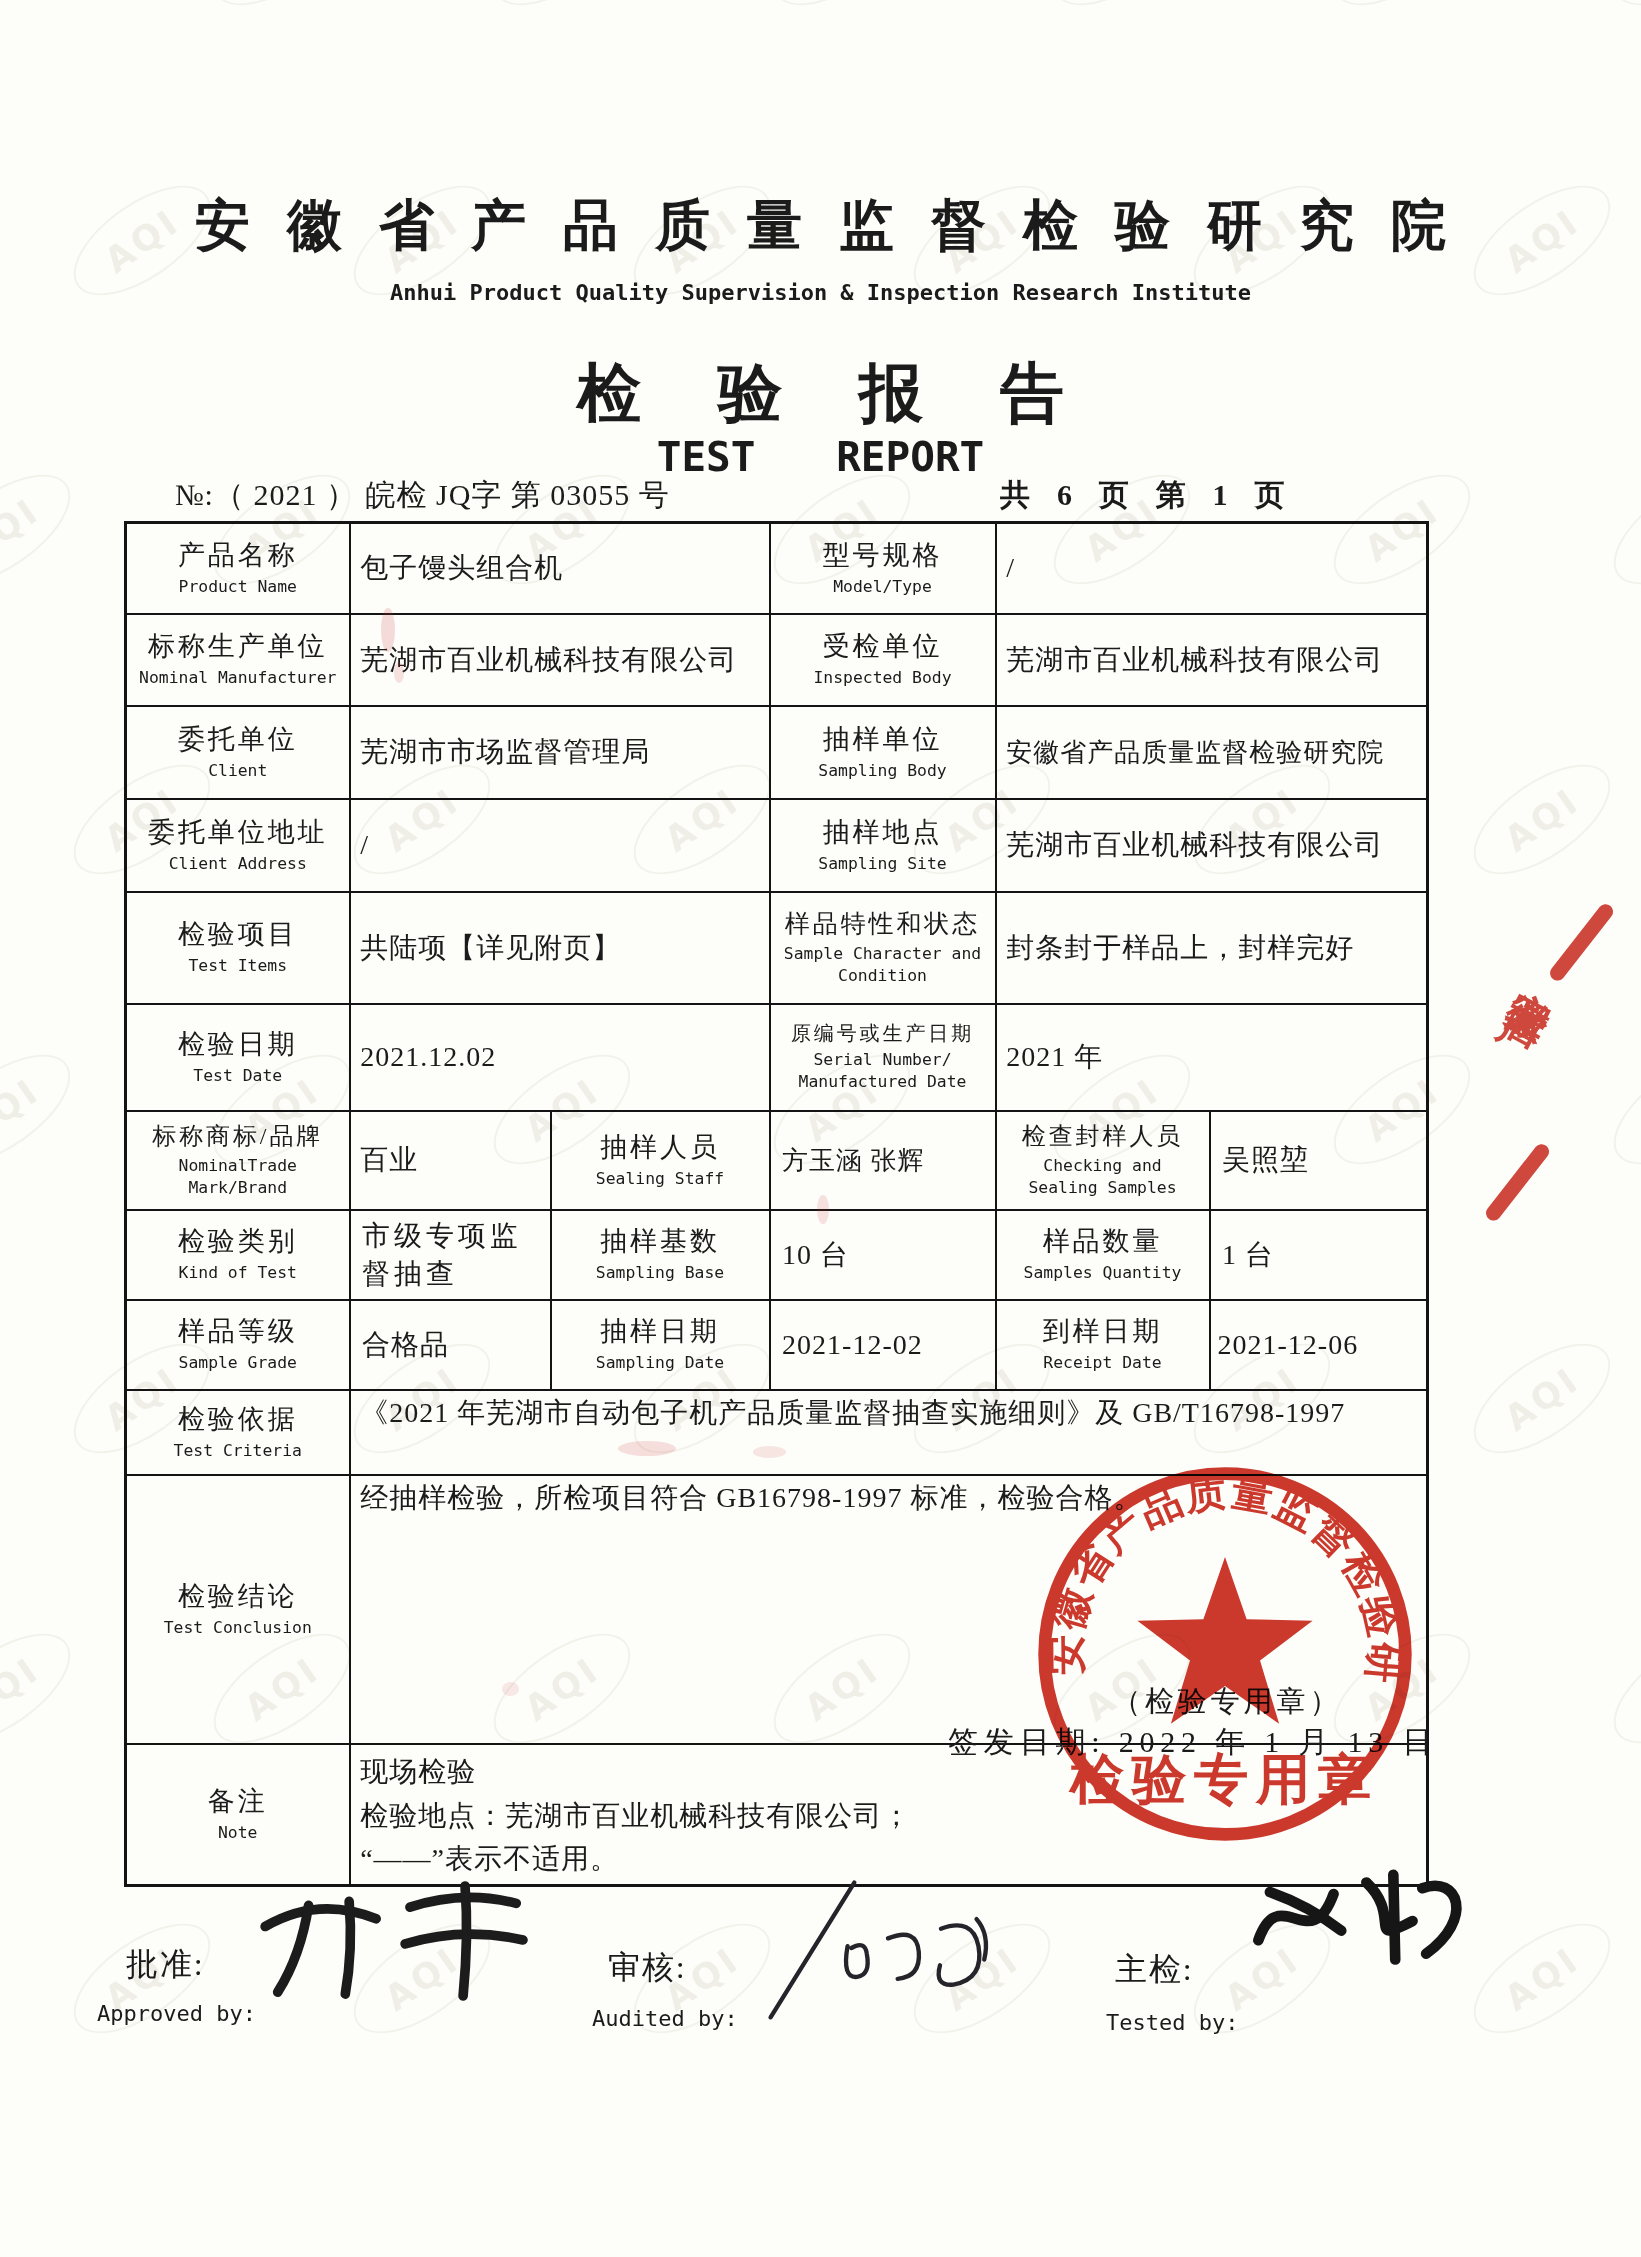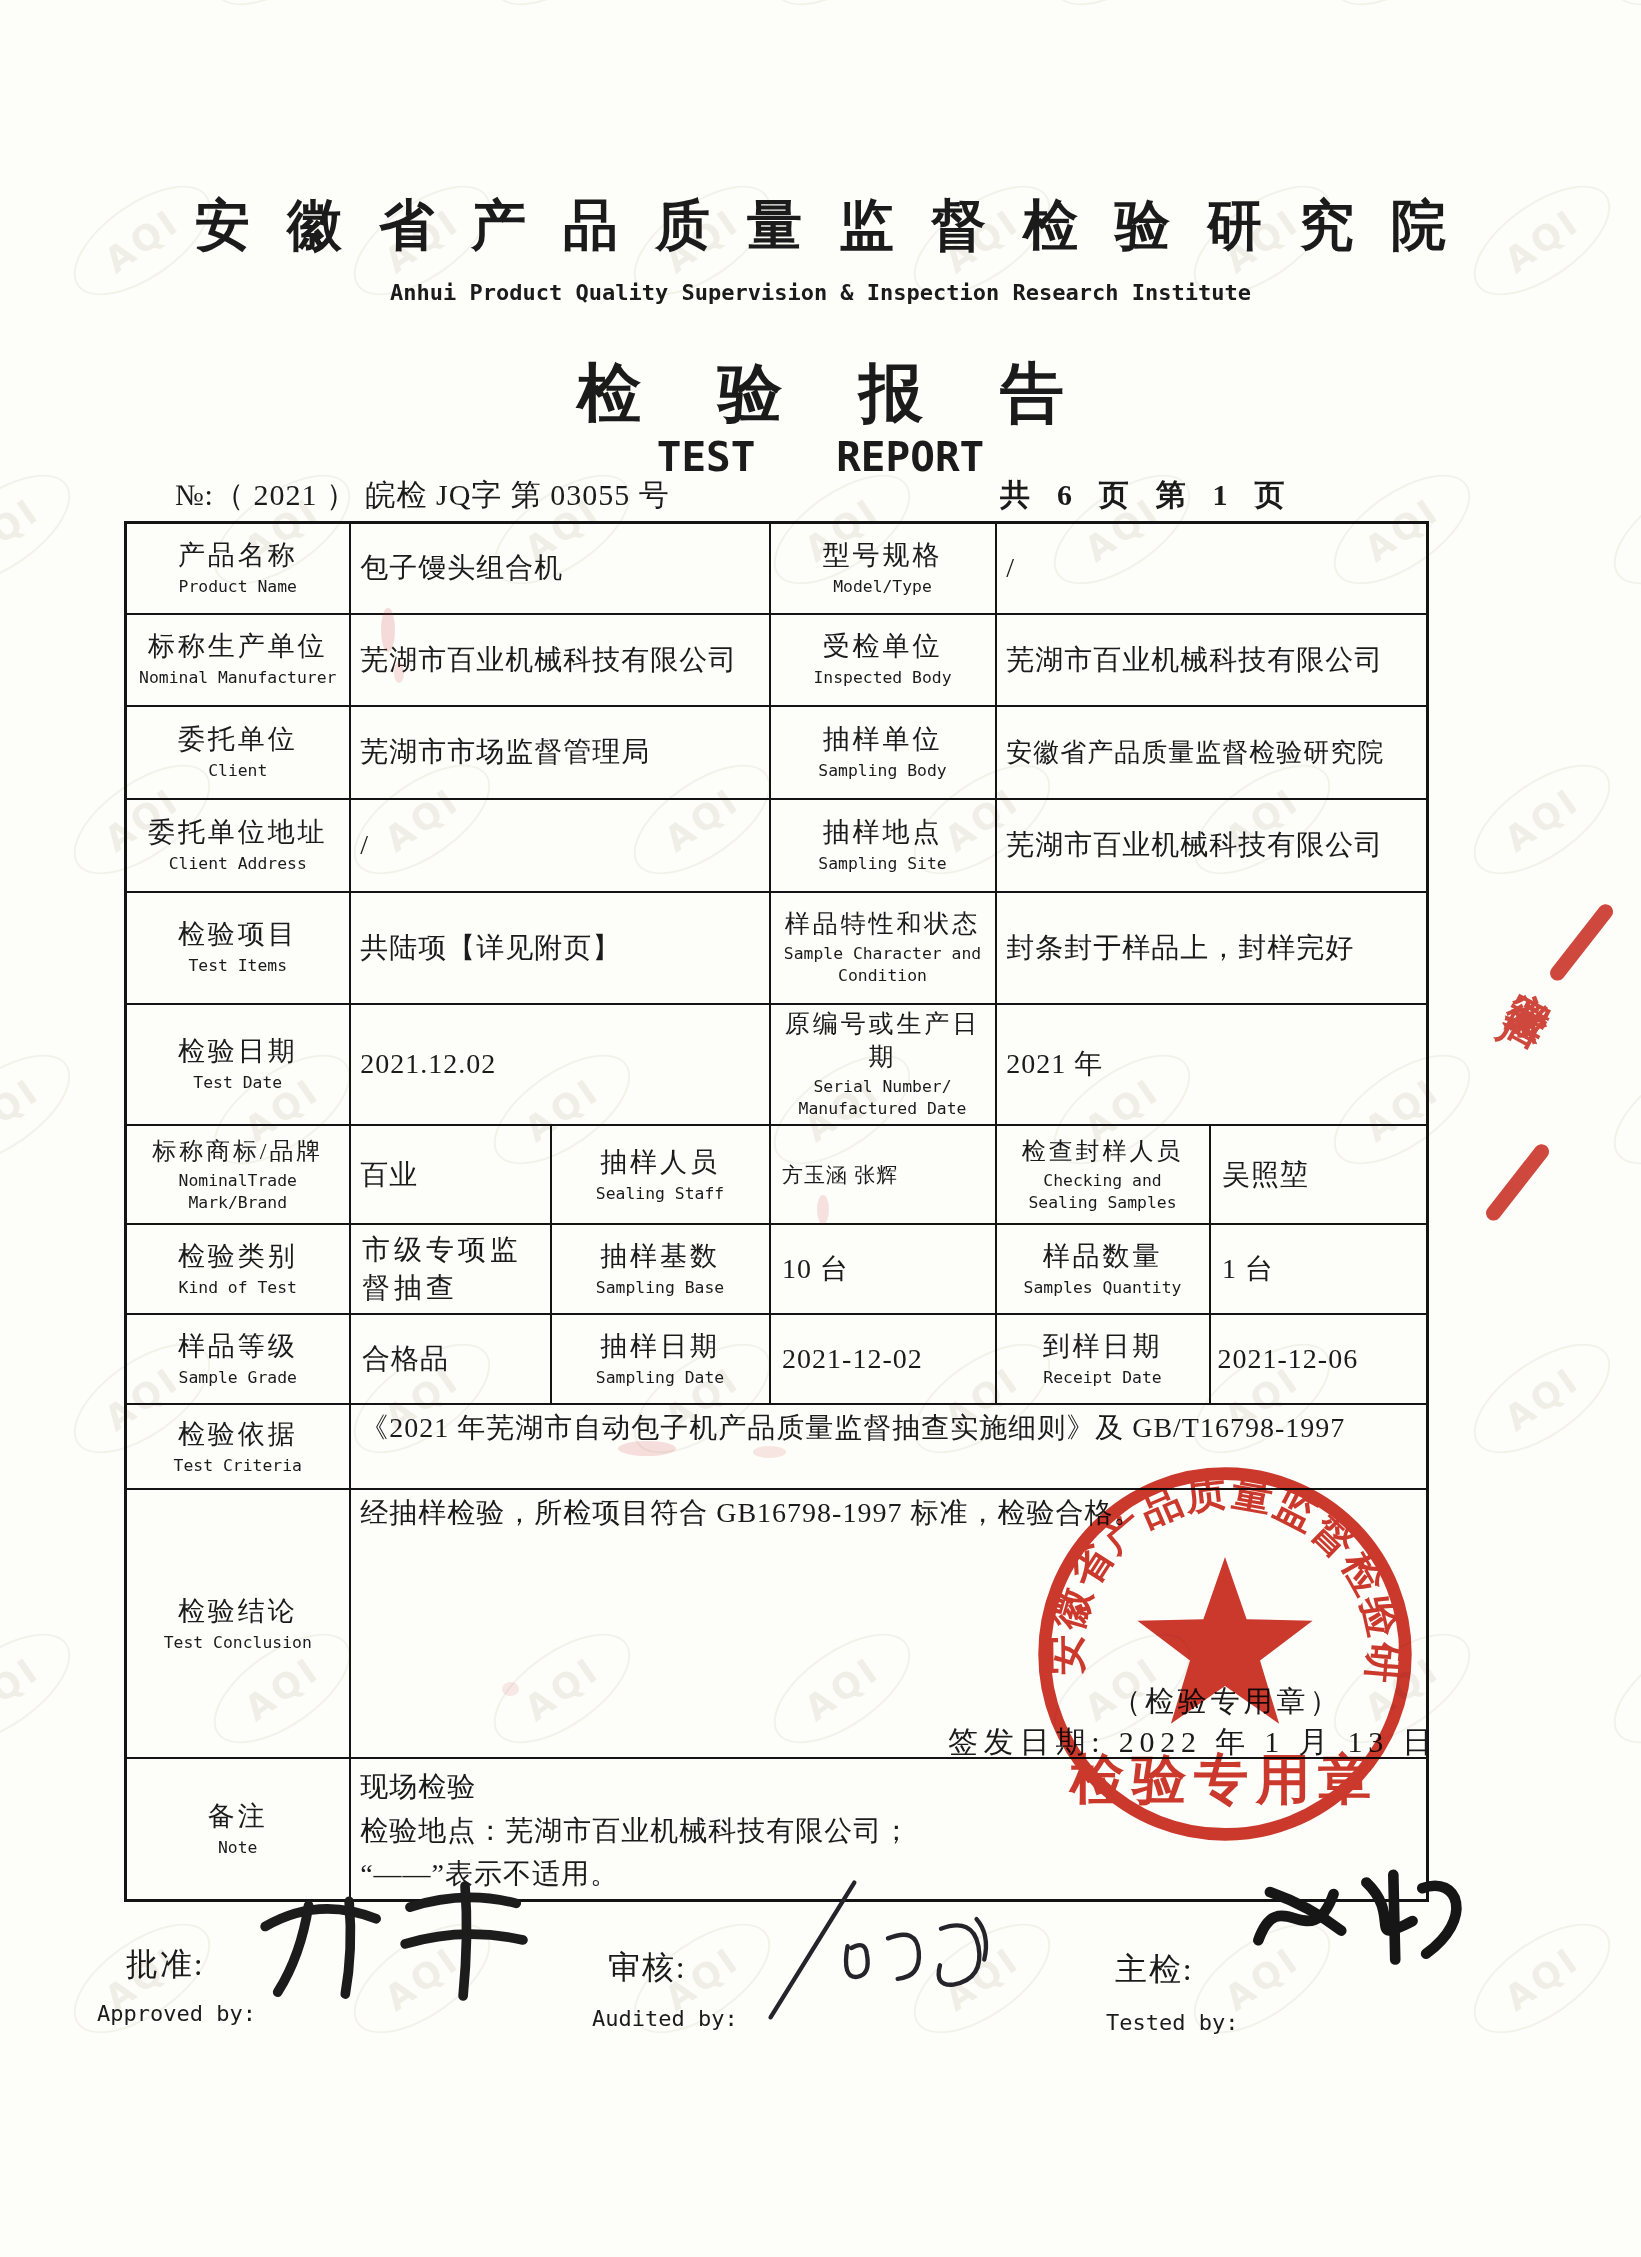--- a/index.html
+++ b/index.html
@@ -232,36 +232,36 @@
       </td>
       <td class="val" colspan="2">封条封于样品上，封样完好</td>
     </tr>
     <tr style="height:107px">
       <td class="lab">
         <div class="lc">检验日期</div>
         <div class="le">Test Date</div>
       </td>
       <td class="val" colspan="2">2021.12.02</td>
       <td class="lab">
-        <div class="lc" style="font-size:25px">原编号或生产日期</div>
+        <div class="lc" style="font-size:20px">原编号或生产日期</div>
         <div class="le">Serial Number/ Manufactured Date</div>
       </td>
       <td class="val" colspan="2">2021 年</td>
     </tr>
     <tr style="height:99px">
       <td class="lab">
         <div class="lc" style="font-size:24px">标称商标/品牌</div>
         <div class="le">NominalTrade Mark/Brand</div>
       </td>
       <td class="val">百业</td>
       <td class="lab">
         <div class="lc">抽样人员</div>
         <div class="le">Sealing Staff</div>
       </td>
-      <td class="val" style="padding-left:11.6px;font-size:21px">方玉涵 张辉</td>
+      <td class="val" style="padding-left:11.6px;font-size:26px">方玉涵 张辉</td>
       <td class="lab">
         <div class="lc" style="font-size:24px">检查封样人员</div>
         <div class="le">Checking and Sealing Samples</div>
       </td>
       <td class="val" style="padding-left:11.6px">吴照堃</td>
     </tr>
     <tr style="height:90px">
       <td class="lab">
         <div class="lc">检验类别</div>
         <div class="le">Kind of Test</div>

